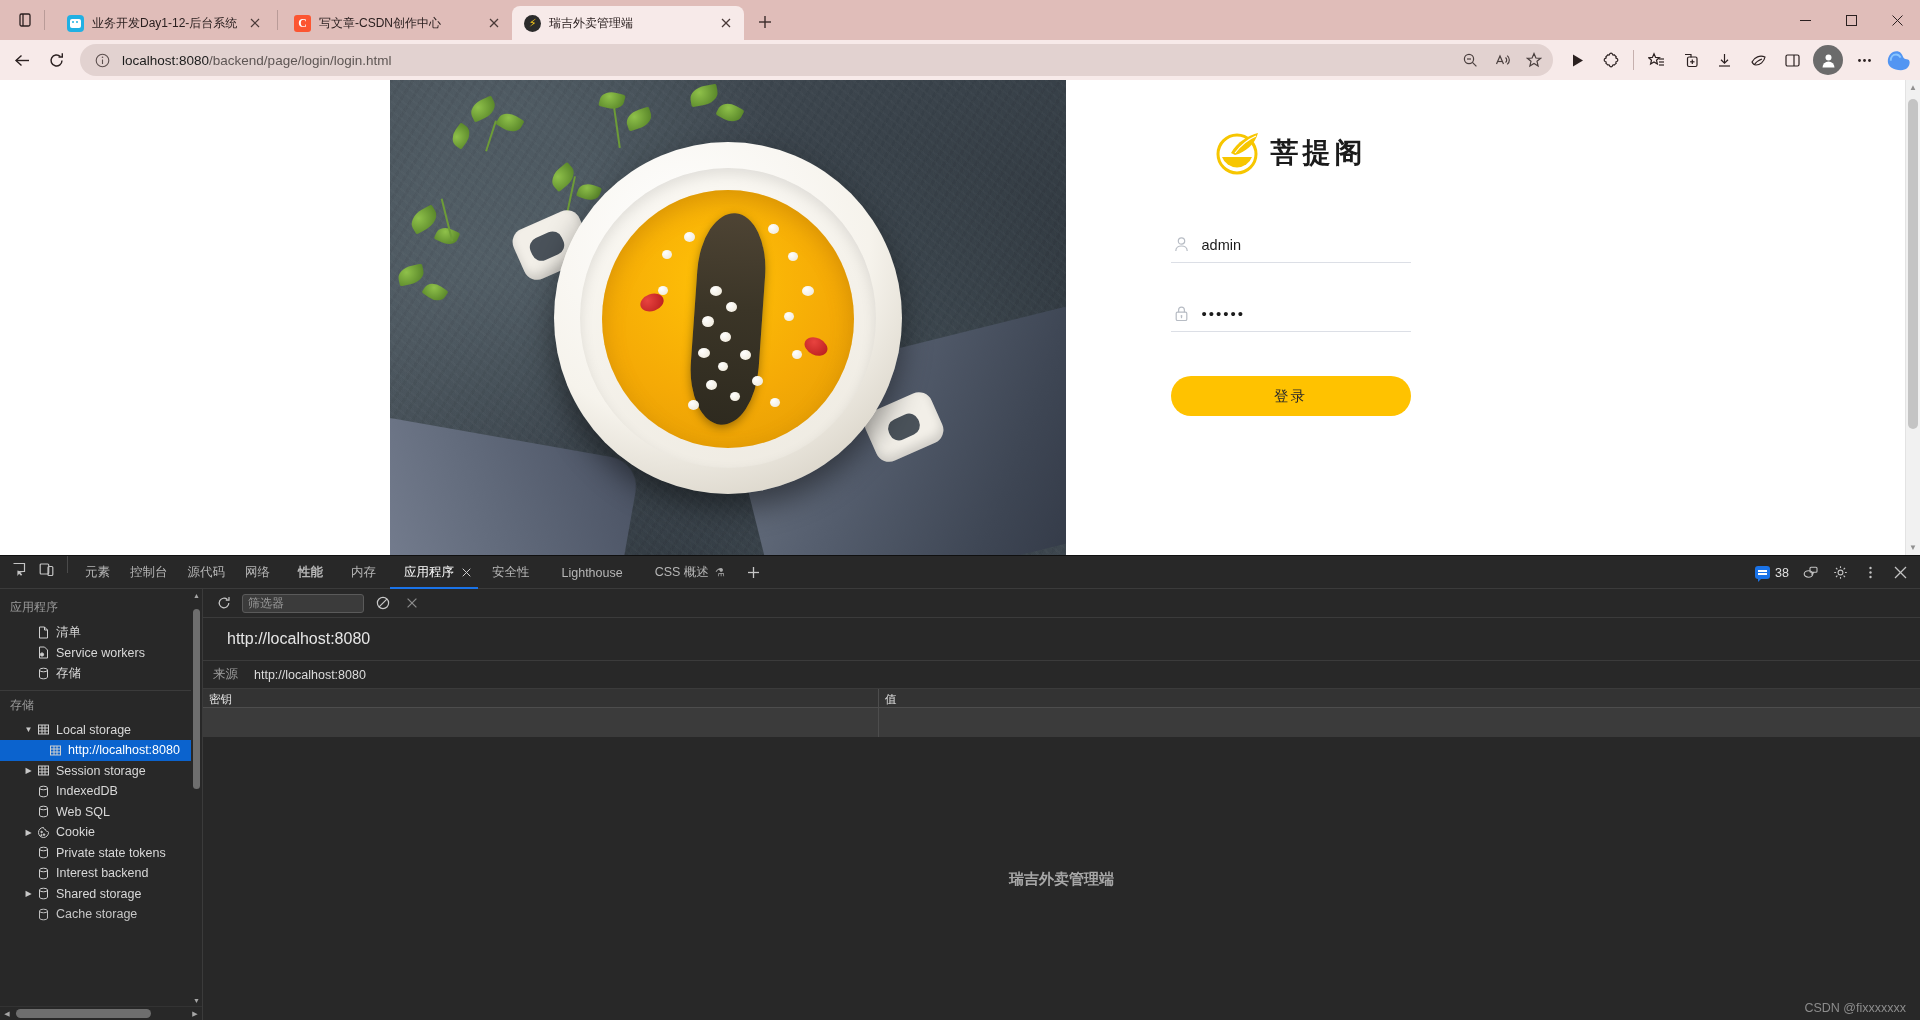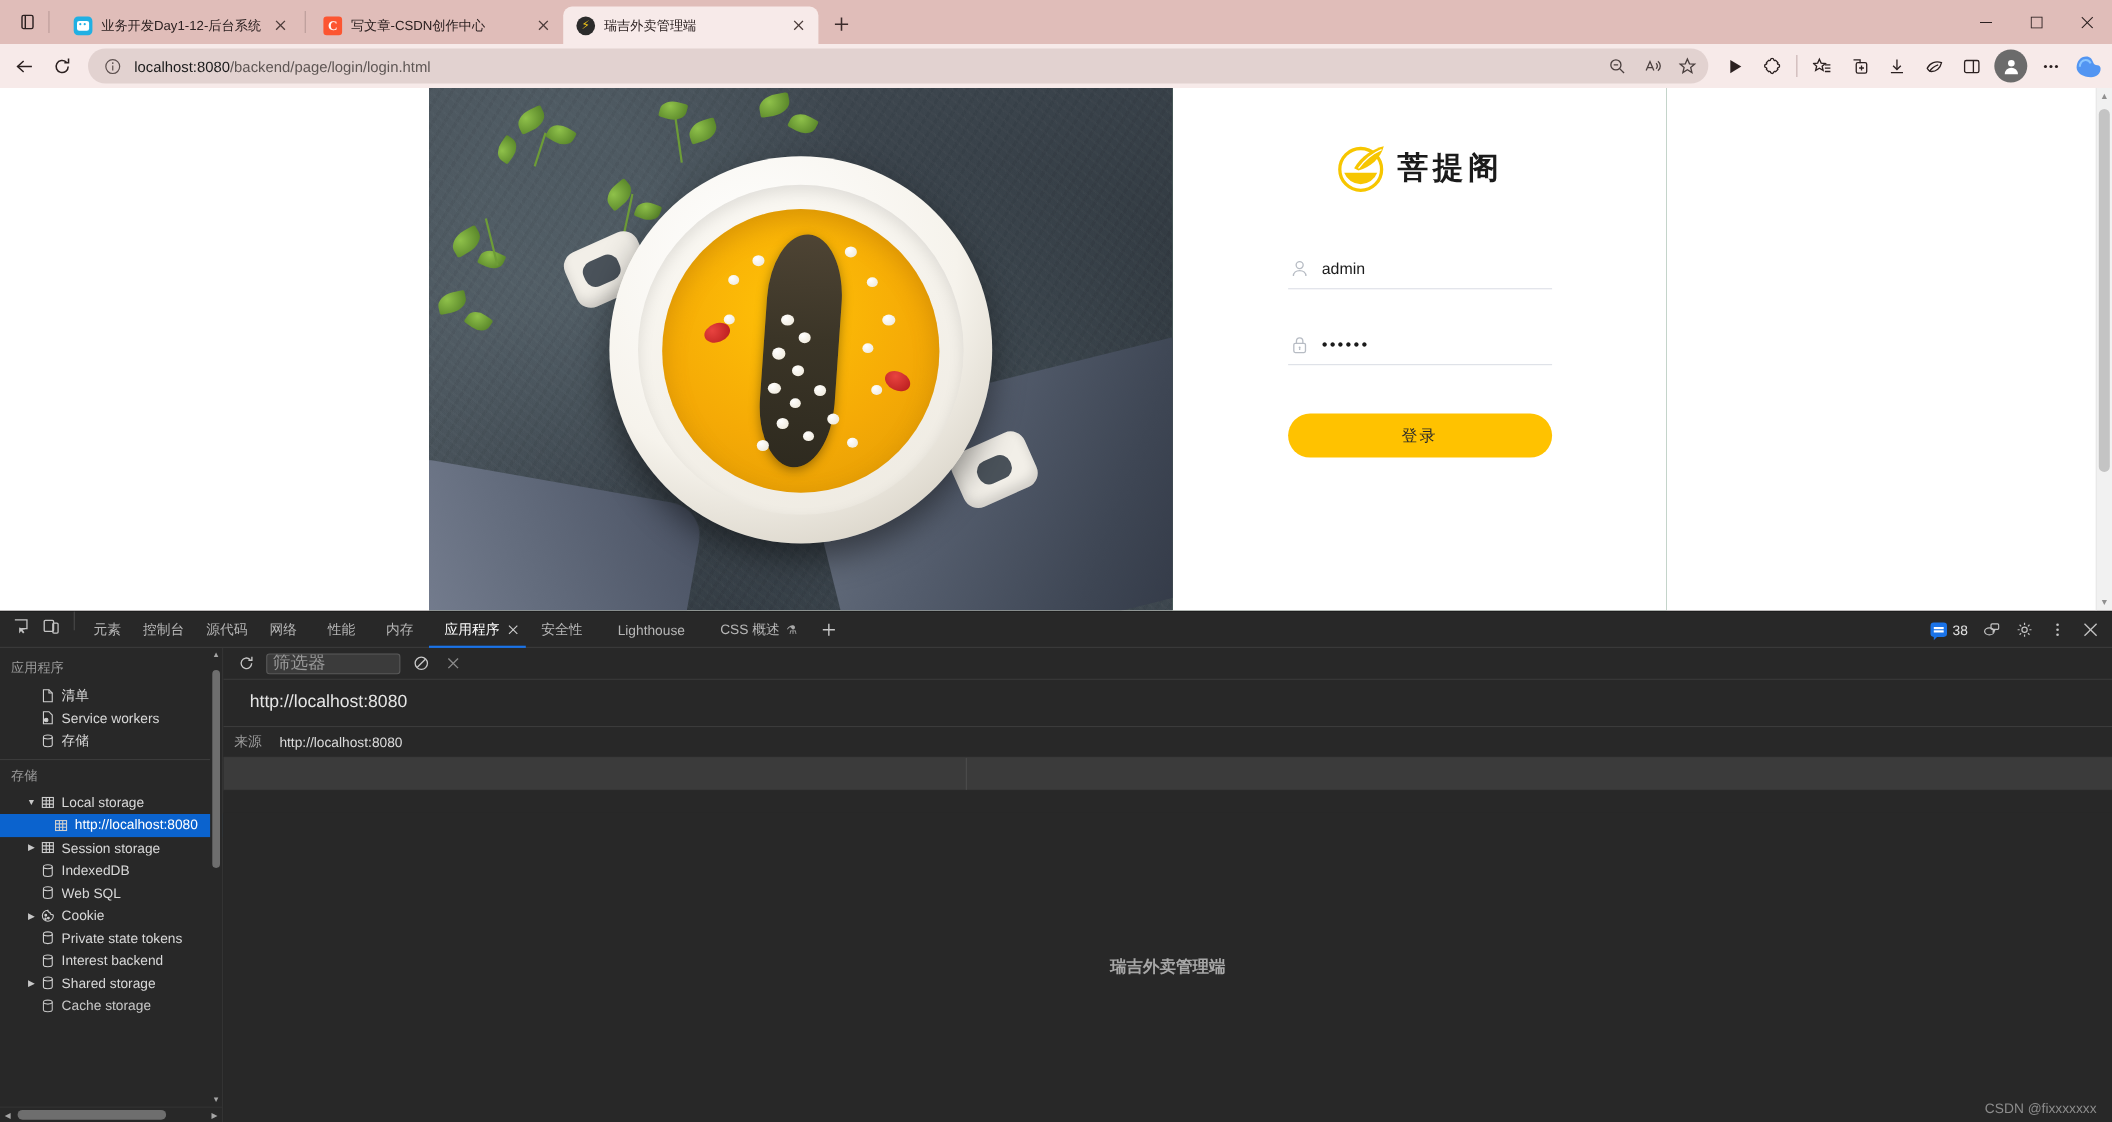--- a/index.html
+++ b/index.html
@@ -243,21 +243,21 @@
 
   
   .dt-main { flex:1; display:flex; flex-direction:column; background:#282828;
     overflow:hidden; position:relative; }
   .dt-toolbar { height:29px; display:flex; align-items:center; gap:8px; padding:0 10px;
     border-bottom:1px solid #3b3b3b; flex:0 0 29px; }
   .dt-tb-btn { width:21px; height:21px; display:flex; align-items:center;
     justify-content:center; color:#c8c8c8; }
   .dt-tb-btn svg { width:14px; height:14px; }
   .dt-filter { width:122px; height:19px; background:#3b3b3b; border:1px solid #5a5a5a;
-    border-radius:3px; color:#cfcfcf; font-size:16px; padding:0 5px; outline:none;
+    border-radius:3px; color:#cfcfcf; font-size:12px; padding:0 5px; outline:none;
     font-family:"Liberation Sans",sans-serif; }
   .dt-filter::placeholder { color:#9a9a9a; }
 
   .dt-origin-title { height:43px; display:flex; align-items:center; padding-left:24px;
     font-size:16px; color:#e6e6e6; border-bottom:1px solid #3b3b3b; flex:0 0 43px; }
   .dt-origin-row { height:28px; display:flex; align-items:center; gap:16px; padding-left:10px;
     font-size:12.5px; border-bottom:1px solid #3b3b3b; flex:0 0 28px; }
   .dt-origin-label { color:#9e9e9e; }
   .dt-origin-value { color:#dcdcdc; }
 
@@ -613,21 +613,21 @@
           </div>
         <div class="dt-tab">
             <span>控制台</span>
           </div>
         <div class="dt-tab">
             <span>源代码</span>
           </div>
         <div class="dt-tab">
             <span>网络</span>
           </div>
-        <div class="dt-tab" style="padding-left:18px;">
+        <div class="dt-tab" style="padding-left:18px;font-weight:bold;">
             <span>性能</span>
           </div>
         <div class="dt-tab" style="padding-left:18px;">
             <span>内存</span>
           </div>
         <div class="dt-tab active" style="padding-left:18px;">
           <span>应用程序</span>
           <span class="dt-tab-x">
             <svg viewBox="0 0 9 9" stroke="currentColor" stroke-width="1">
                 <line x1="0.7" y1="0.7" x2="8.3" y2="8.3"></line>
@@ -880,20 +880,24 @@
         </div>
 
         <div class="dt-origin-title">http://localhost:8080</div>
 
         <div class="dt-origin-row">
           <span class="dt-origin-label">来源</span>
           <span class="dt-origin-value">http://localhost:8080</span>
         </div>
 
         <div class="dt-table">
+          <div class="dt-th-row">
+            <div class="dt-th key">密钥</div>
+            <div class="dt-th val">值</div>
+          </div>
           <div class="dt-tr-empty">
             <div class="dt-td key"></div>
             <div class="dt-td val"></div>
           </div>
         </div>
 
         <div class="dt-preview">
           <span class="dt-preview-text">瑞吉外卖管理端</span>
         </div>
 

